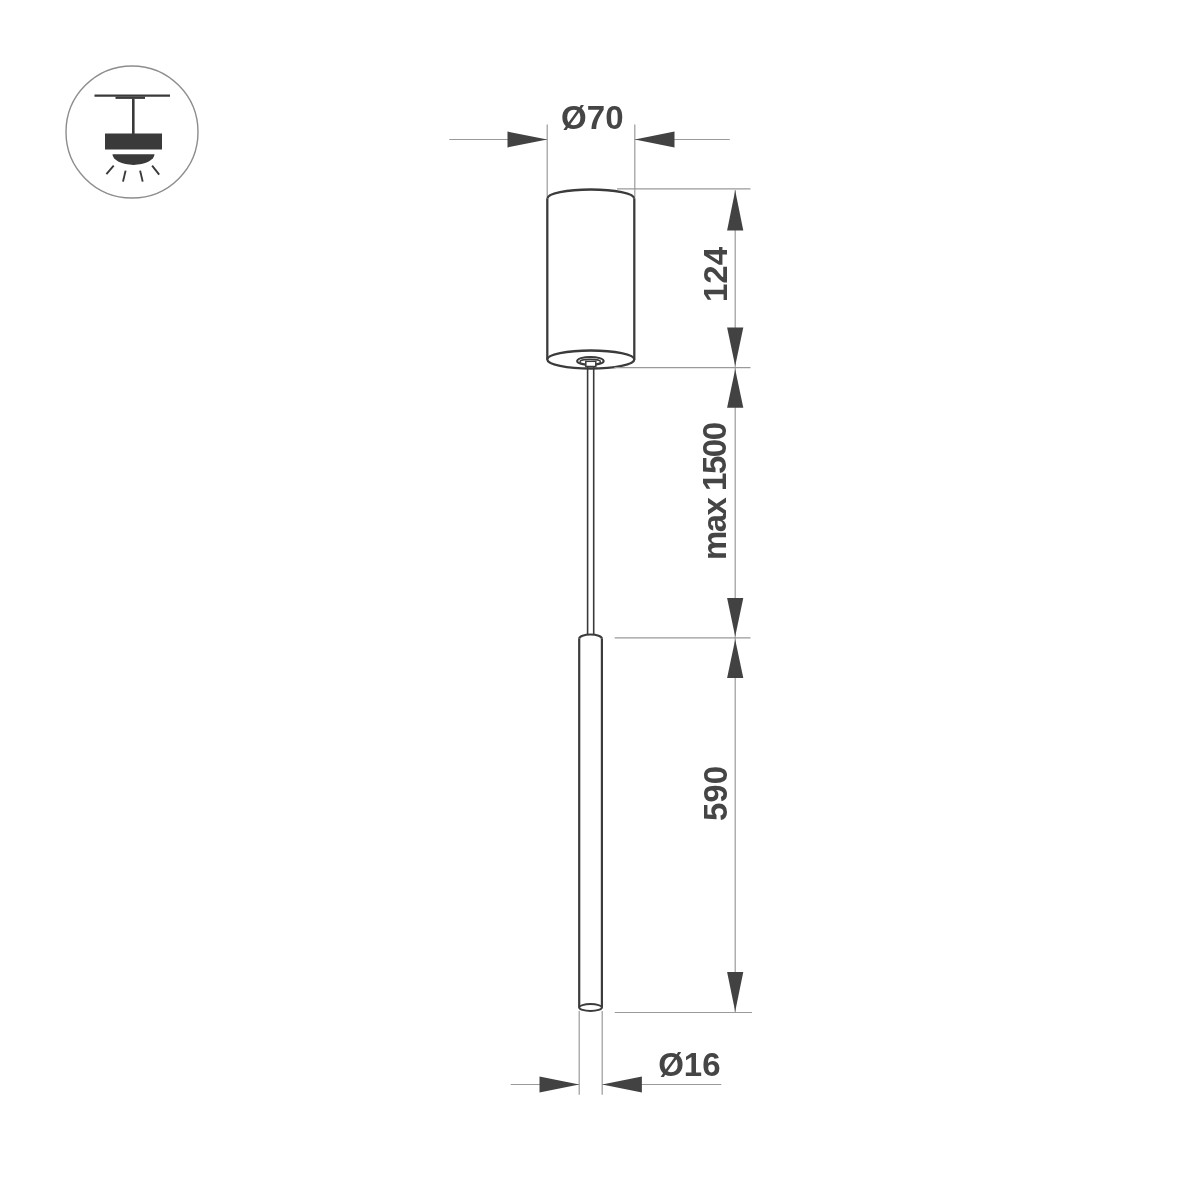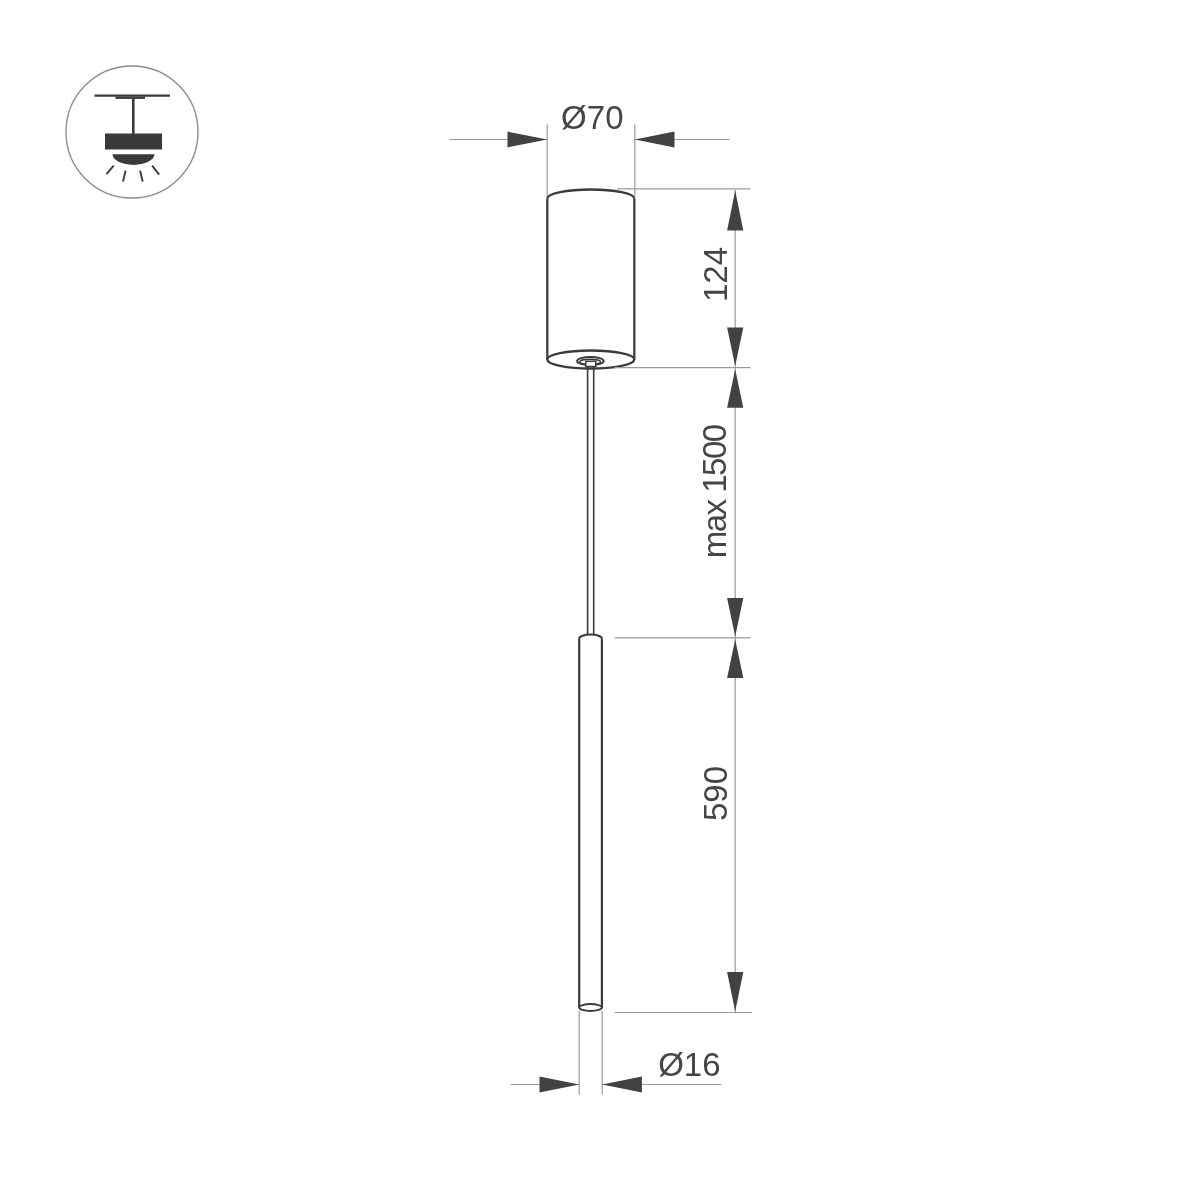--- a/index.html
+++ b/index.html
@@ -1,16 +1,16 @@
 <!DOCTYPE html>
 <html><head>
 <meta charset="utf-8">
 <style>
   html,body{margin:0;padding:0;background:#ffffff;}
-  .page{width:1200px;height:1200px;position:relative;background:#ffffff;}
+  .page{width:1200px;height:1200px;position:relative;background:#ffffff;font-weight:bold;}
   text{font-family:"Liberation Sans",sans-serif;fill:#454545;}
 </style>
 </head>
 <body>
 <div class="page">
 <svg width="1200" height="1200" viewBox="0 0 1200 1200" xmlns="http://www.w3.org/2000/svg">
 
   <rect x="0" y="0" width="1200" height="1200" fill="#ffffff"></rect>
 
   <circle cx="132" cy="132" r="66" fill="none" stroke="#8d8d8d" stroke-width="1.4"></circle>

